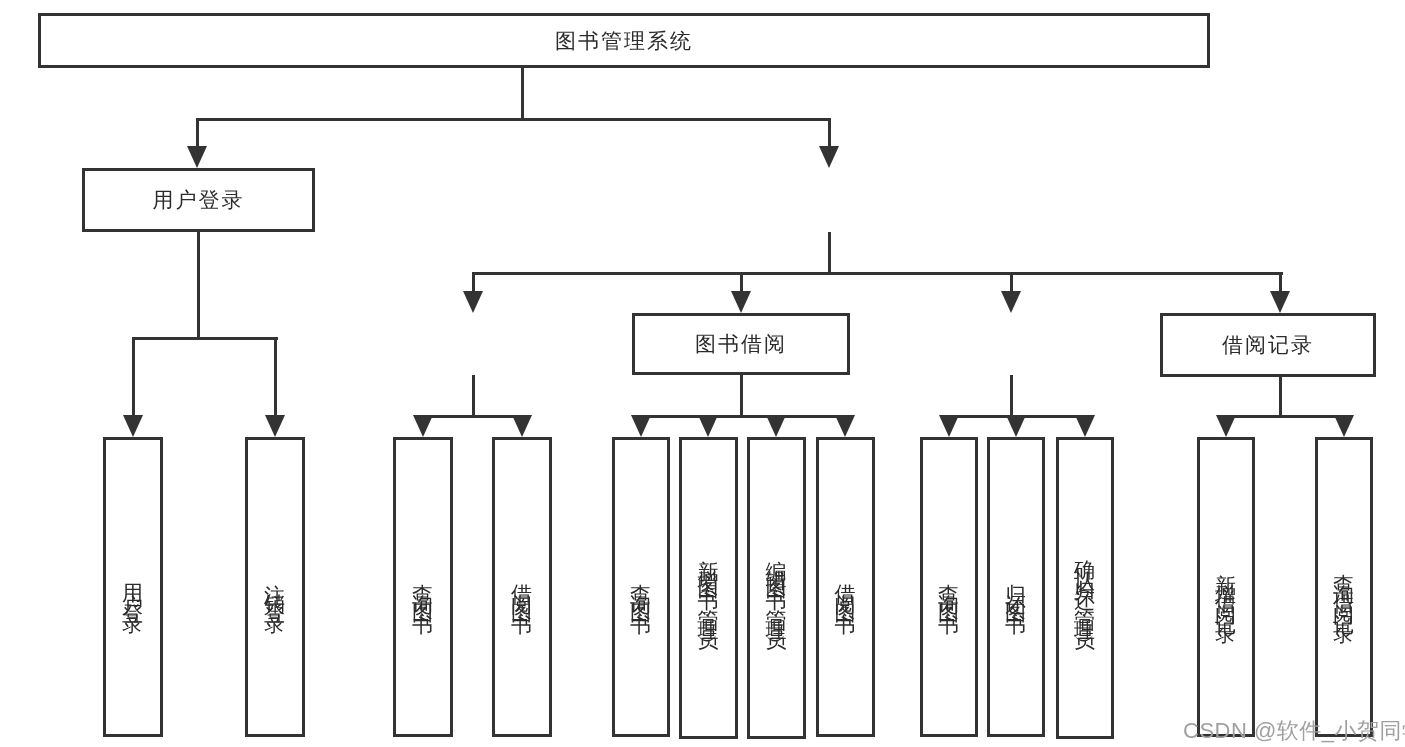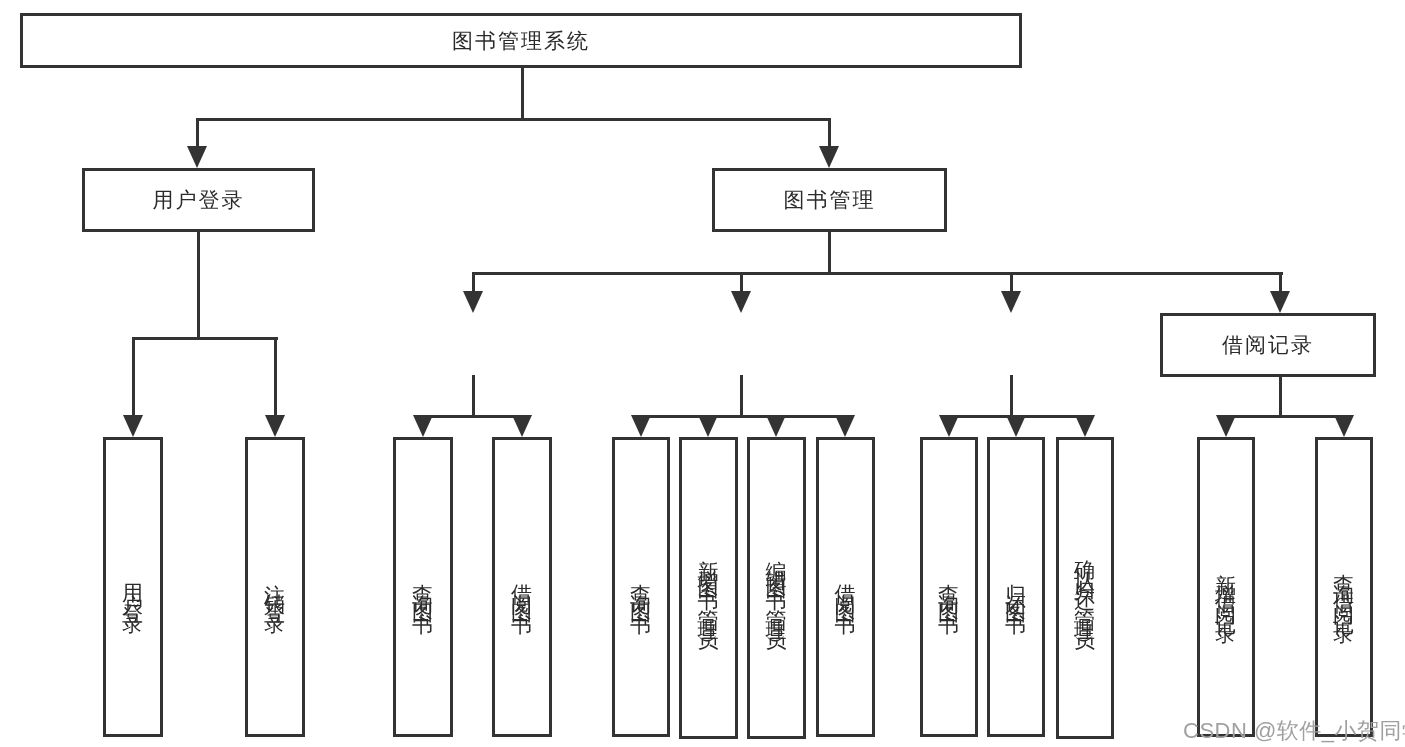--- a/index.html
+++ b/index.html
@@ -26,56 +26,56 @@
   #watermark{
     position:absolute;left:1183px;top:716px;z-index:5;
     font-size:22px;color:#a0a0a0;white-space:nowrap;letter-spacing:0.5px;
   }
 </style>
 </head>
 <body>
 
 <div id="stage">
 
-  <div class="box" style="left:20px;top:13px;width:1002px;height:55px">
+  <div class="box" style="left:38px;top:13px;width:1172px;height:55px">
     <span class="lbl">图书管理系统</span>
   </div>
 
   <div class="vline" style="left:521px;top:68px;height:53px"></div>
   <div class="hline" style="left:196px;top:118px;width:635px"></div>
   <div class="vline" style="left:196px;top:118px;height:30px"></div>
   <div class="ahead" style="left:187px;top:146px"></div>
   <div class="vline" style="left:828px;top:118px;height:30px"></div>
   <div class="ahead" style="left:819px;top:146px"></div>
 
   <div class="box" style="left:82px;top:168px;width:233px;height:64px">
     <span class="lbl">用户登录</span>
-  </div>
-  <div class="box" style="left:712px;top:168px;width:235px;height:64px">
-    <span class="lbl">图书管理</span>
   </div>
 
   <div class="vline" style="left:197px;top:232px;height:107px"></div>
   <div class="hline" style="left:132px;top:337px;width:146px"></div>
   <div class="vline" style="left:132px;top:337px;height:80px"></div>
   <div class="ahead" style="left:123px;top:415px"></div>
   <div class="vline" style="left:274px;top:337px;height:80px"></div>
   <div class="ahead" style="left:265px;top:415px"></div>
 
   <div class="vline" style="left:828px;top:232px;height:43px"></div>
   <div class="hline" style="left:472px;top:272px;width:811px"></div>
   <div class="vline" style="left:472px;top:272px;height:22px"></div>
   <div class="ahead" style="left:463px;top:291px"></div>
   <div class="vline" style="left:740px;top:272px;height:22px"></div>
   <div class="ahead" style="left:731px;top:291px"></div>
   <div class="vline" style="left:1010px;top:272px;height:22px"></div>
   <div class="ahead" style="left:1001px;top:291px"></div>
   <div class="vline" style="left:1279px;top:272px;height:22px"></div>
   <div class="ahead" style="left:1270px;top:291px"></div>
 
+  <div class="box" style="left:632px;top:313px;width:218px;height:62px">
+    <span class="lbl">图书借阅</span>
+  </div>
   <div class="box" style="left:1160px;top:313px;width:216px;height:64px">
     <span class="lbl">借阅记录</span>
   </div>
 
   <div class="vline" style="left:472px;top:375px;height:43px"></div>
   <div class="hline" style="left:422px;top:415px;width:103px"></div>
   <div class="ahead" style="left:413px;top:415px"></div>
   <div class="ahead" style="left:512px;top:415px"></div>
 
   <div class="vline" style="left:740px;top:375px;height:43px"></div>

